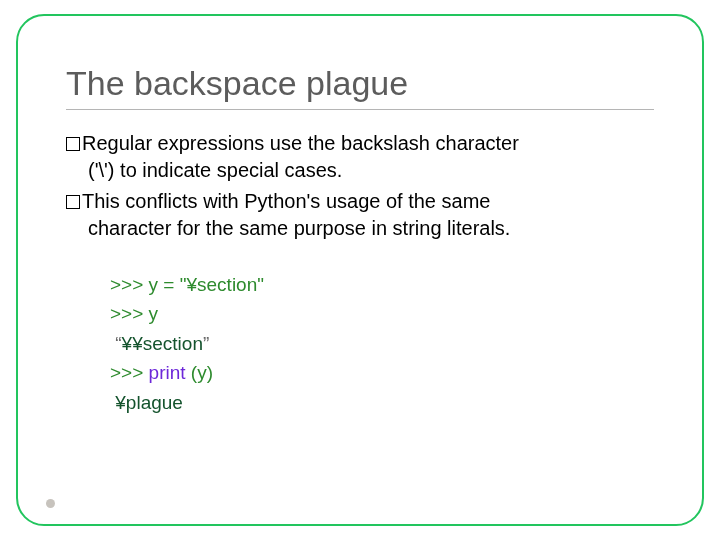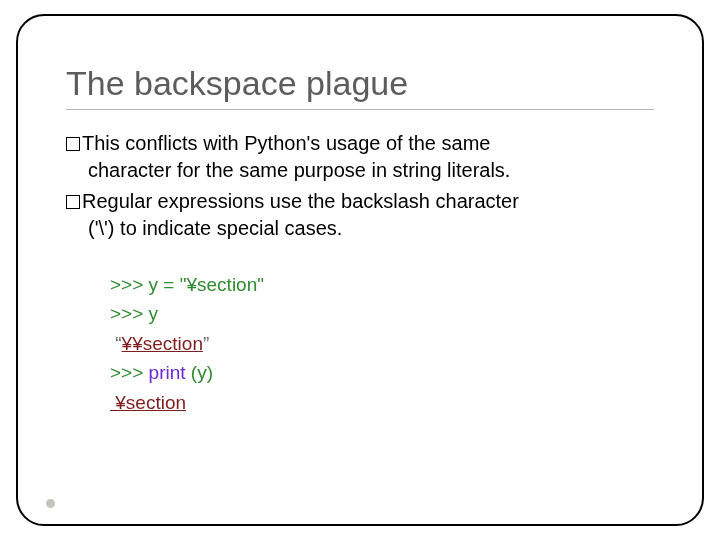--- a/index.html
+++ b/index.html
@@ -9,21 +9,21 @@
     background: #fff;
     font-family: Arial, Helvetica, sans-serif;
     position: relative;
   }
   .frame {
     position: absolute;
     left: 16px;
     top: 14px;
     width: 688px;
     height: 512px;
-    border: 2px solid #000000;
+    border: 2px solid #22c55e;
     border-radius: 28px;
     padding: 48px 48px 30px 48px;
   }
   .title {
     font-size: 34px;
     color: #5c5c5c;
     font-weight: 400;
     margin-bottom: 6px;
   }
   .divider {
@@ -53,21 +53,21 @@
   .codeblock {
     margin-top: 28px;
     margin-left: 44px;
     font-family: "MS Gothic", "Meiryo", "Arial", sans-serif;
     font-size: 19px;
     line-height: 1.55;
   }
   .code-line { white-space: pre; }
   .green { color: #2e8b2e; }
   .orange { color: #6d28d9; }
-  .black { color: #7f1d1d; text-decoration: underline; }
+  .black { color: #14532d; }
   .dim { color: #666; }
   .page-dot {
     position: absolute;
     left: 28px;
     bottom: 16px;
     width: 9px;
     height: 9px;
     background: #c7c3bd;
     border-radius: 50%;
   }
@@ -75,31 +75,31 @@
 </head>
 <body>
 
 <div class="frame">
 
   <h1 class="title">The backspace plague</h1>
   <hr class="divider">
 
   <div class="bullets">
     <div class="bullet-item">
+      <span class="bullet-glyph"></span><span>Regular expressions use the backslash character</span>
+      <div class="bullet-cont">('\') to indicate special cases.</div>
+    </div>
+    <div class="bullet-item">
       <span class="bullet-glyph"></span><span>This conflicts with Python's usage of the same</span>
       <div class="bullet-cont">character for the same purpose in string literals.</div>
-    </div>
-    <div class="bullet-item">
-      <span class="bullet-glyph"></span><span>Regular expressions use the backslash character</span>
-      <div class="bullet-cont">('\') to indicate special cases.</div>
     </div>
   </div>
 
   <div class="codeblock">
     <div class="code-line"><span class="green">&gt;&gt;&gt; </span><span class="green">y = "¥section"</span></div>
     <div class="code-line"><span class="green">&gt;&gt;&gt; </span><span class="green">y</span></div>
     <div class="code-line"><span class="dim"> “</span><span class="black">¥¥section</span><span class="dim">”</span></div>
     <div class="code-line"><span class="green">&gt;&gt;&gt; </span><span class="orange">print </span><span class="green">(y)</span></div>
-    <div class="code-line"><span class="black"> ¥section</span></div>
+    <div class="code-line"><span class="black"> ¥plague</span></div>
   </div>
 
   <div class="page-dot"></div>
 </div>
 
 </body></html>

